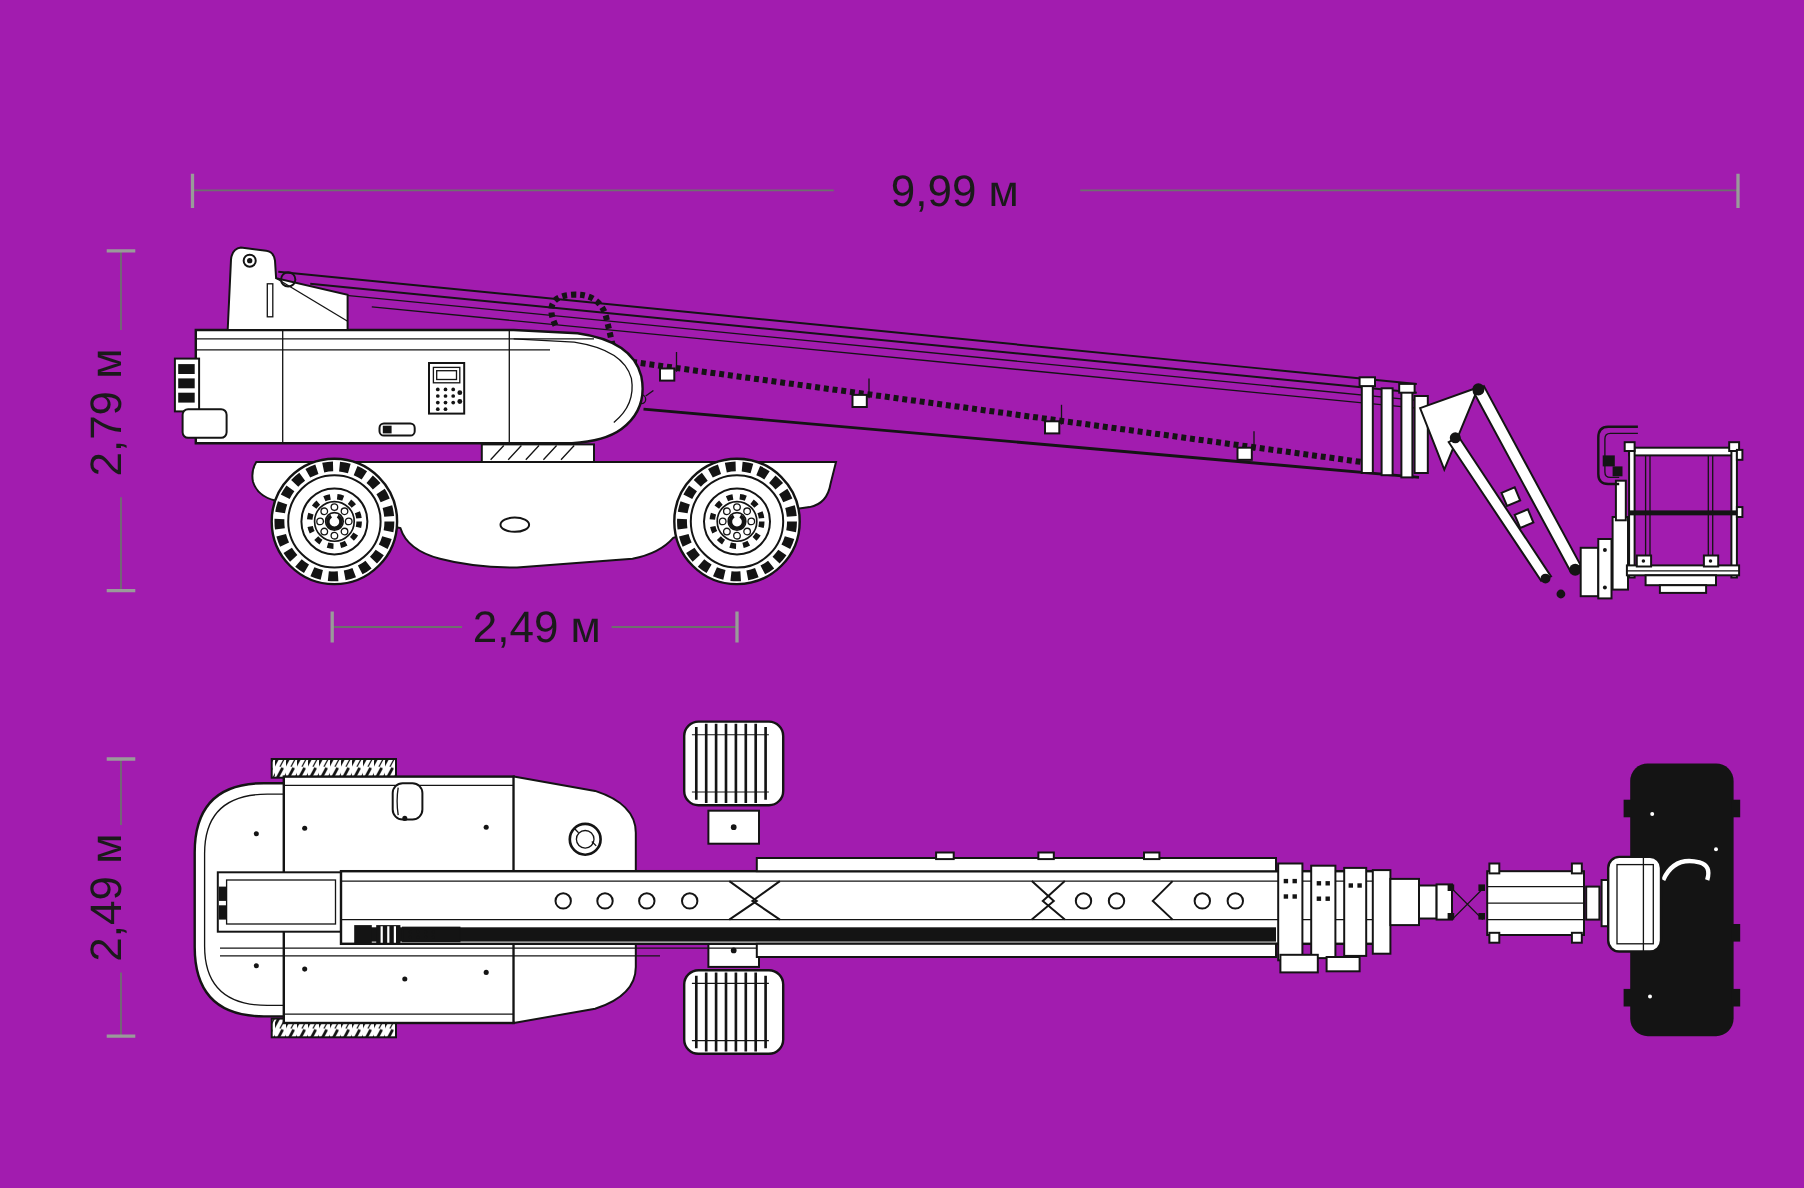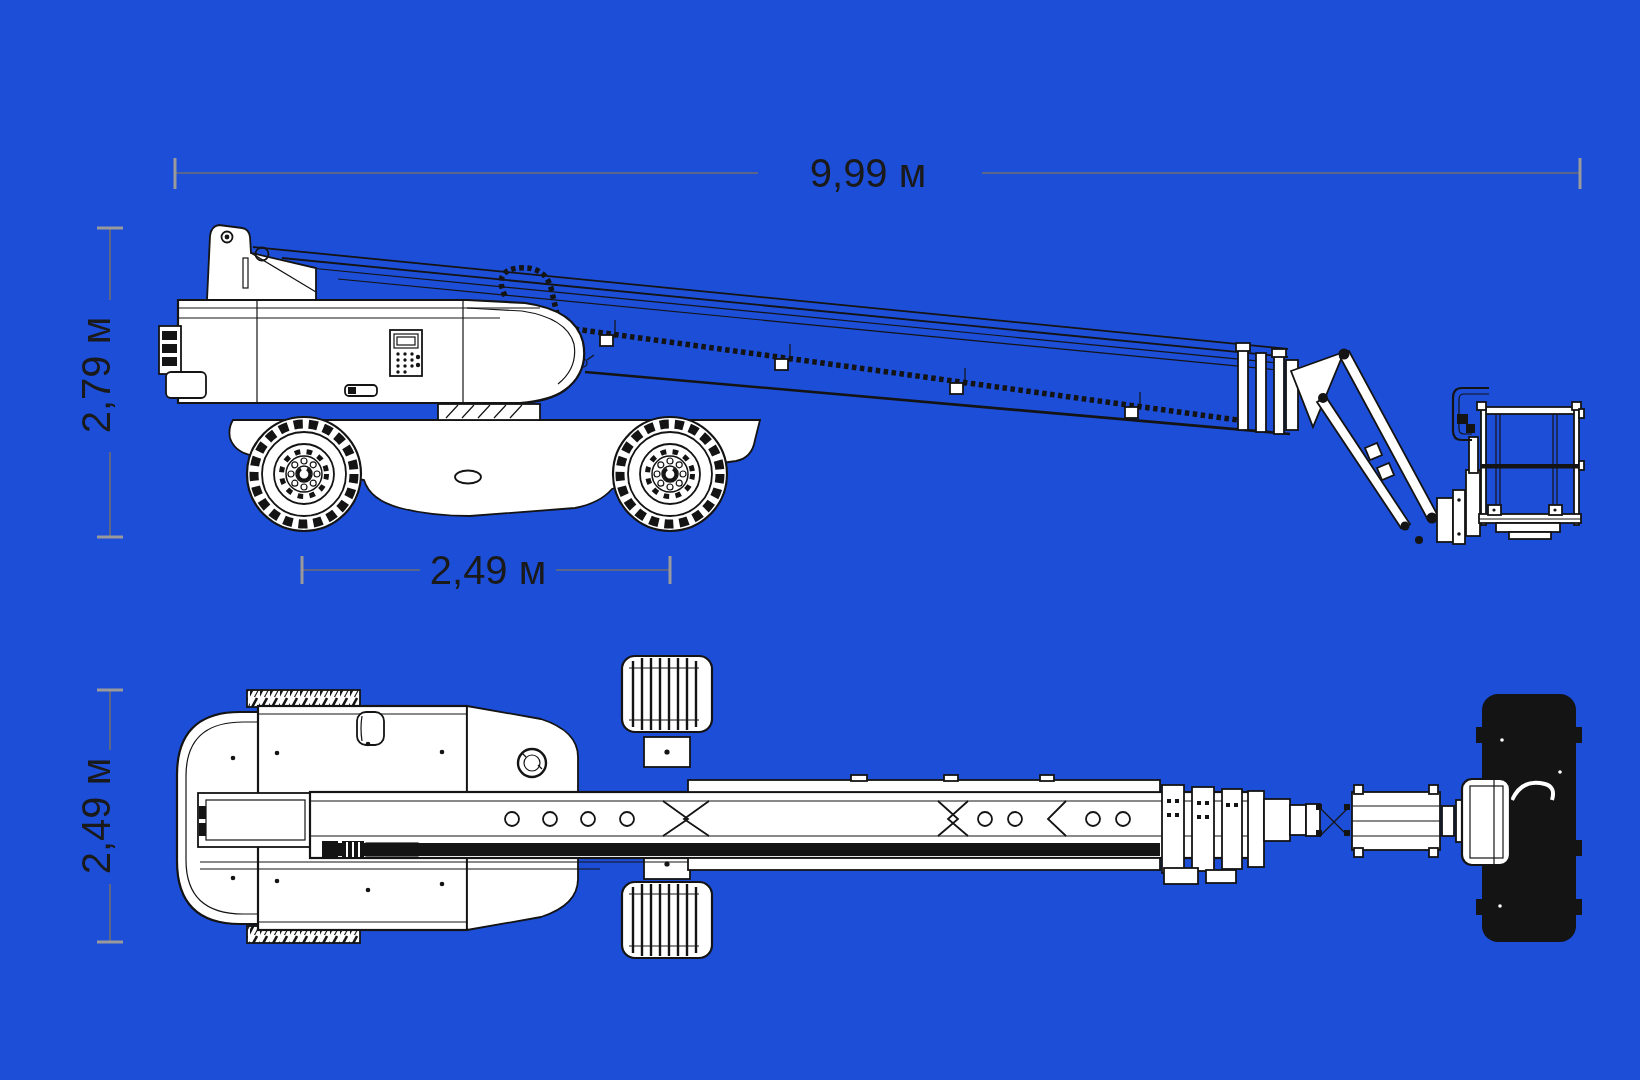--- a/index.html
+++ b/index.html
@@ -1,16 +1,16 @@
 <!DOCTYPE html>
 <html><head>
 <meta charset="utf-8">
 <style>
   html,body{margin:0;padding:0;background:#fff;}
-  .canvas{position:relative;width:1640px;height:1080px;background:#1d4ed8;overflow:hidden;
+  .canvas{position:relative;width:1640px;height:1080px;background:#a21caf;overflow:hidden;
           font-family:"Liberation Sans",sans-serif;}
   svg{position:absolute;left:0;top:0;}
   .ln{stroke:#141414;stroke-width:1.8;fill:none;}
   .lnf{stroke:#141414;stroke-width:1.8;fill:#fff;}
   .lnf2{stroke:#141414;stroke-width:2.2;fill:#fff;}
   .thin{stroke:#141414;stroke-width:1.2;fill:none;}
   .blk{fill:#141414;stroke:none;}
   .dim{stroke:#6f6f6f;stroke-width:1.6;fill:none;}
   .tick{stroke:#9a9a9a;stroke-width:3;fill:none;}
   .dimtext{font-family:"Liberation Sans",sans-serif;font-size:40px;fill:#1a1a1a;}

